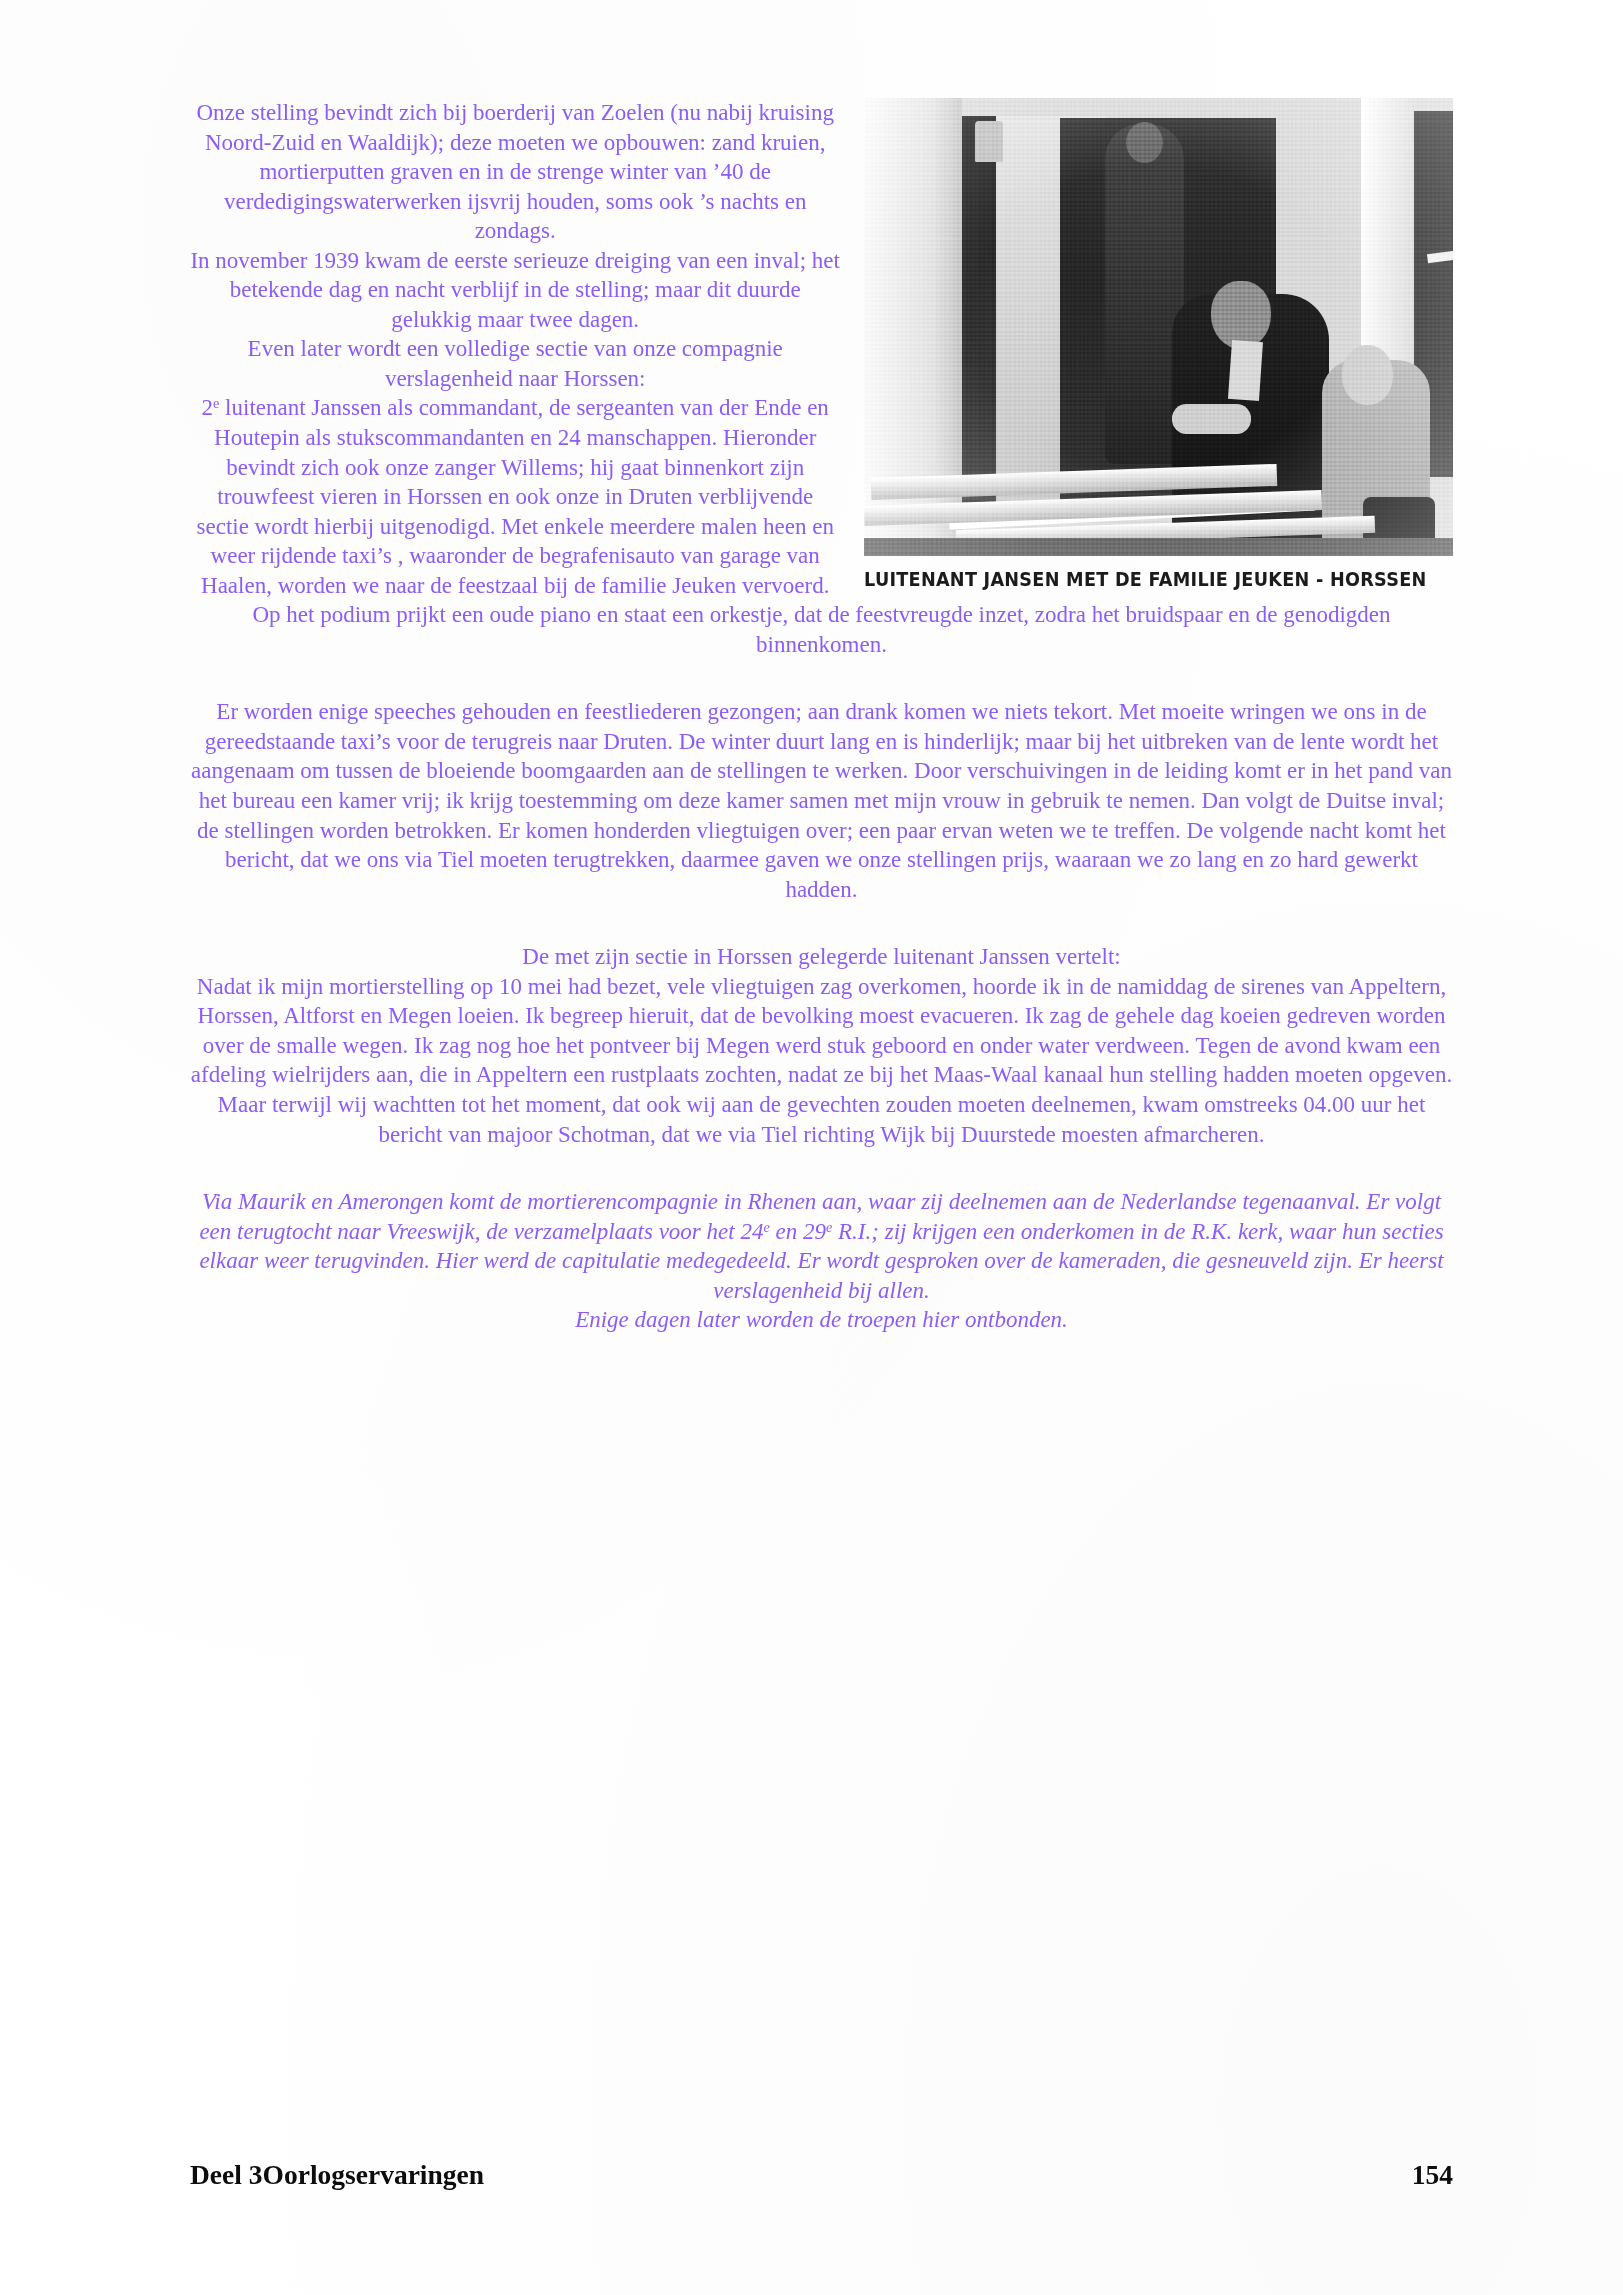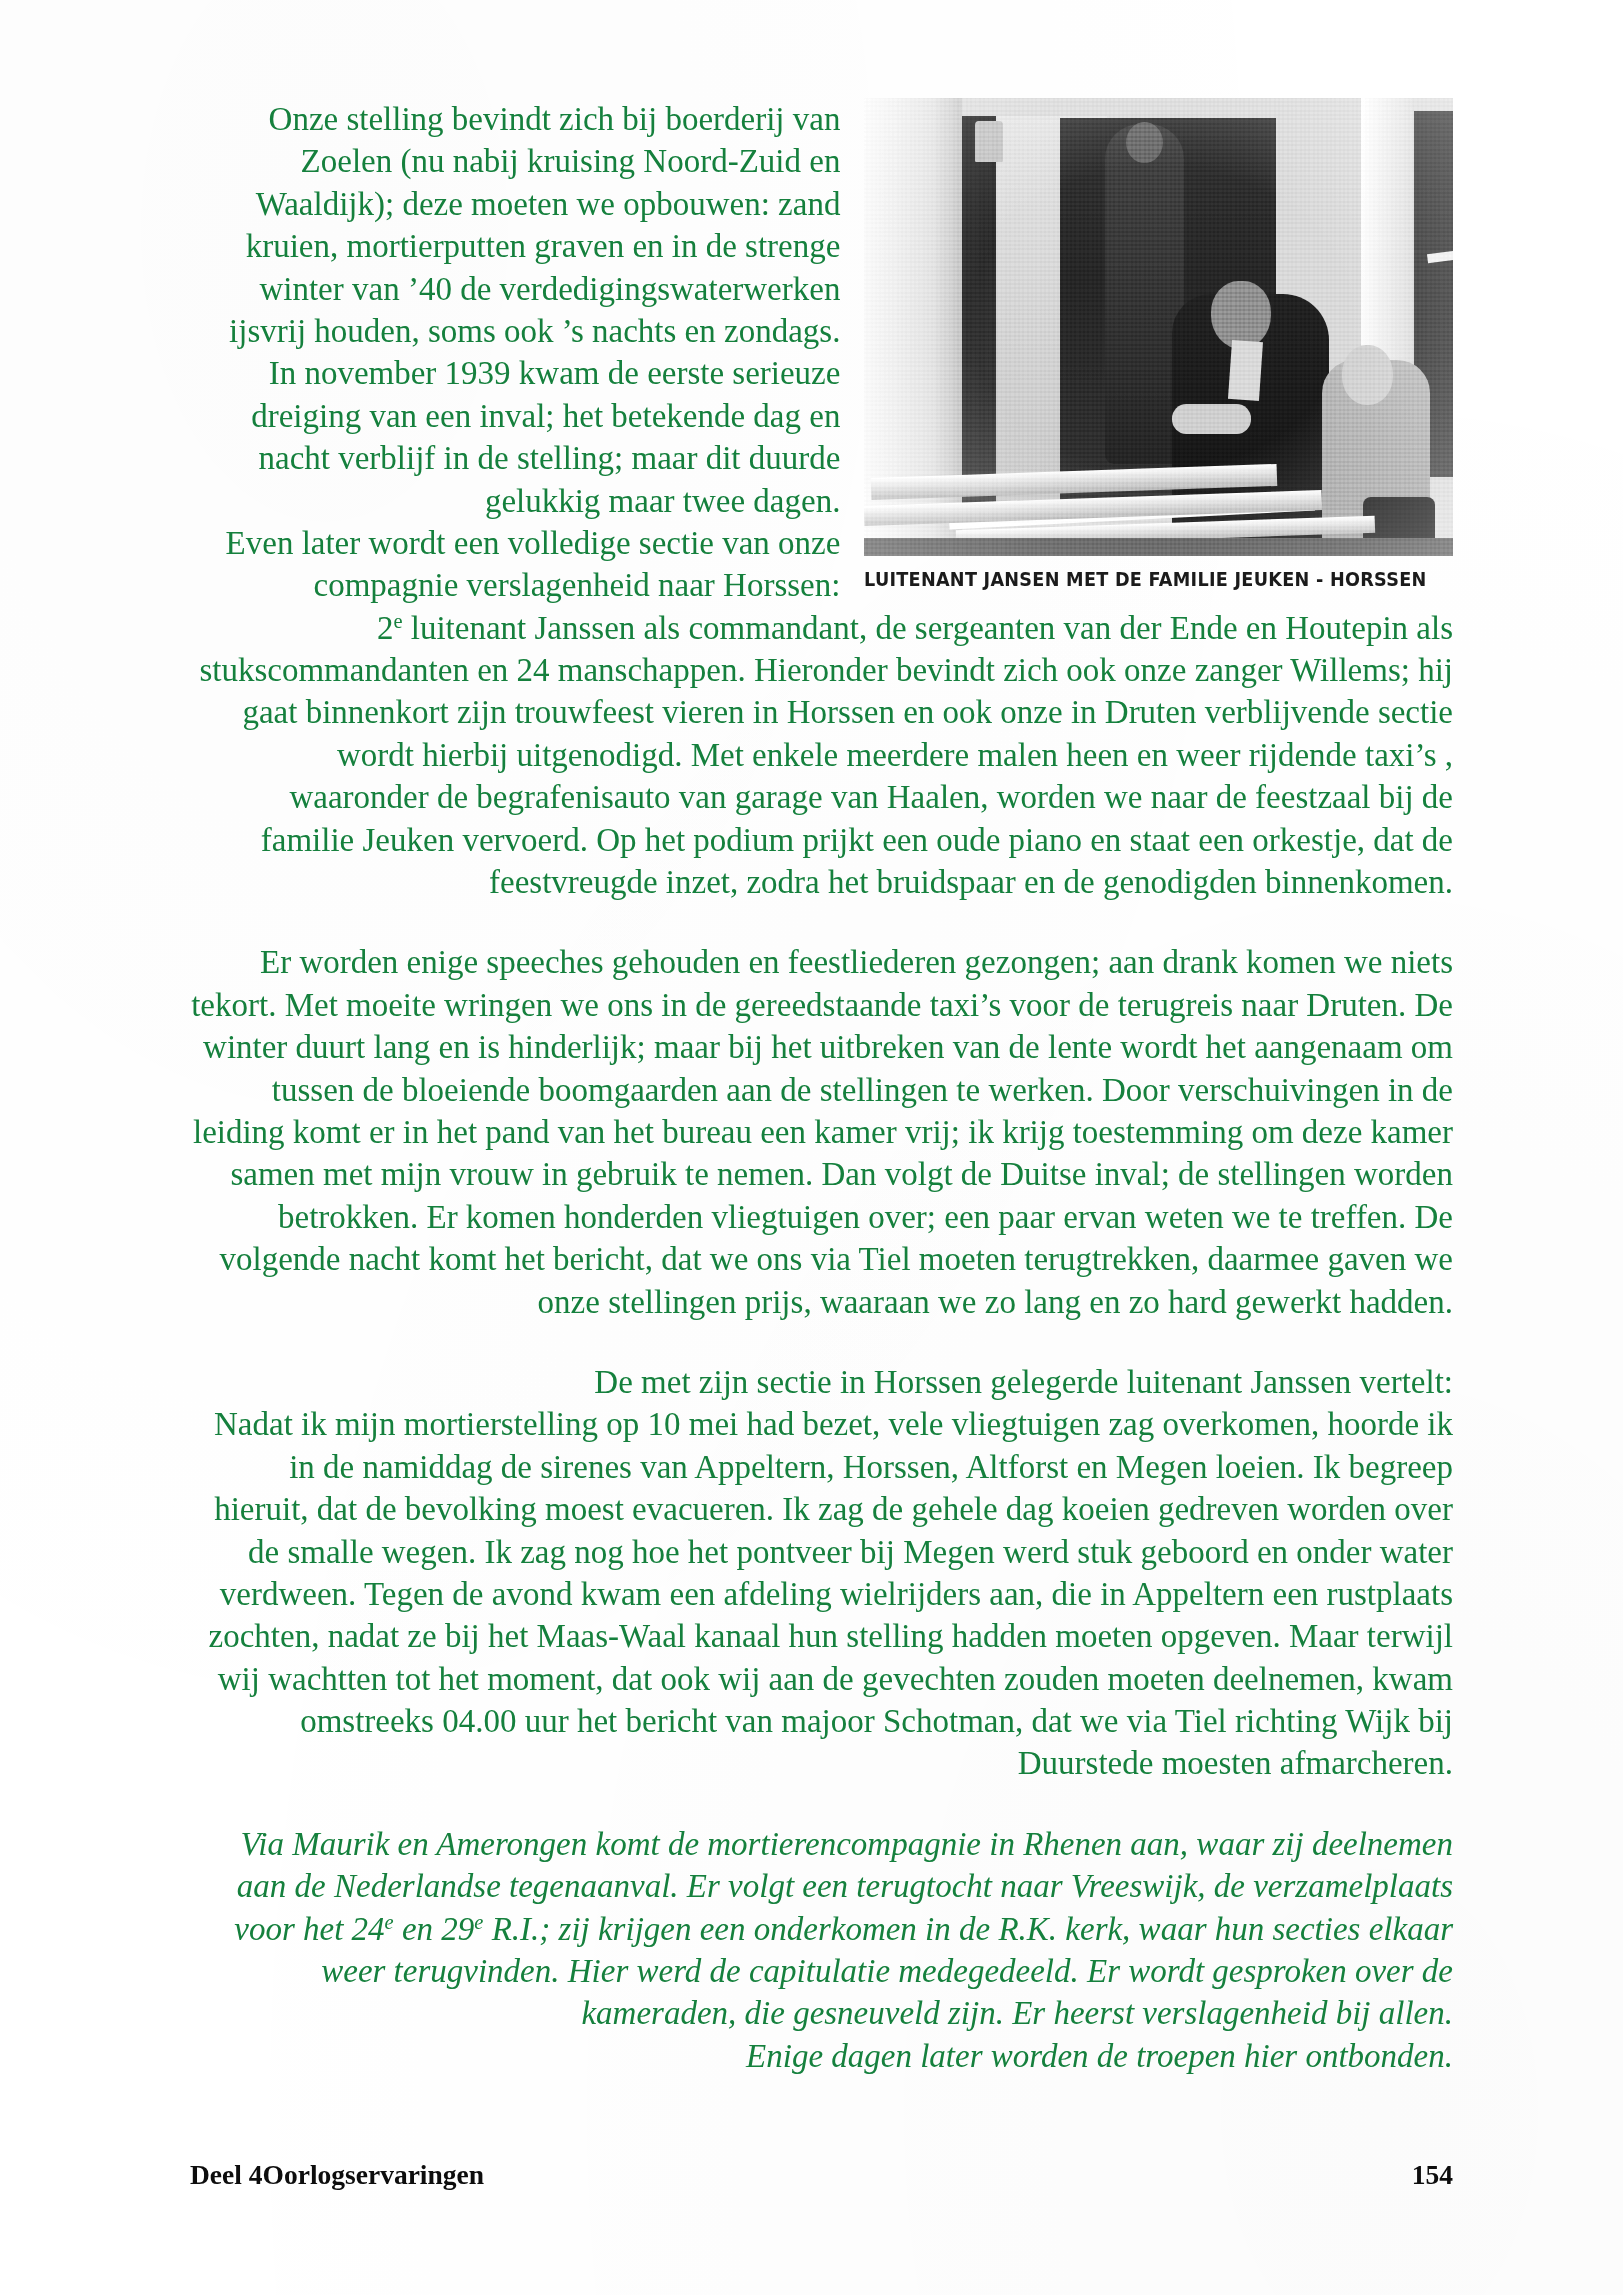--- a/index.html
+++ b/index.html
@@ -164,24 +164,24 @@
     letter-spacing: 0.3px;
     color: #1b1b1b;
     text-align: left;
     transform: scaleX(0.90);
     transform-origin: left center;
     white-space: nowrap;
   }
 
   
   .body-text {
-    font-size: 33px;
+    font-size: 23px;
     line-height: 1.285;
-    text-align: right;
-    color: #15803d;
+    text-align: center;
+    color: #8b5cf6;
   }
   .body-text p {
     margin: 0;
   }
   .gap {
     height: 38px;
   }
   .italic-block {
     font-style: italic;
   }
@@ -268,19 +268,19 @@
 
       <div class="gap"></div>
 
       <p class="italic-block"><span>Via Maurik en Amerongen komt de mortierencompagnie in Rhenen aan, waar zij deelnemen aan de Nederlandse tegenaanval. Er volgt een terugtocht naar Vreeswijk, de verzamelplaats voor het 24</span><sup>e</sup><span> en 29</span><sup>e</sup><span> R.I.; zij krijgen een onderkomen in de R.K. kerk, waar hun secties elkaar weer terugvinden. Hier werd de capitulatie medegedeeld. Er wordt gesproken over de kameraden, die gesneuveld zijn. Er heerst verslagenheid bij allen.</span></p>
       <p class="italic-block">Enige dagen later worden de troepen hier ontbonden.</p>
 
     </div>
   </div>
 
   <div class="footer">
-    <div class="f-left">Deel 4</div>
+    <div class="f-left">Deel 3</div>
     <div class="f-center">Oorlogservaringen</div>
     <div class="f-right">154</div>
   </div>
 
 </div>
 
 
 </body></html>

